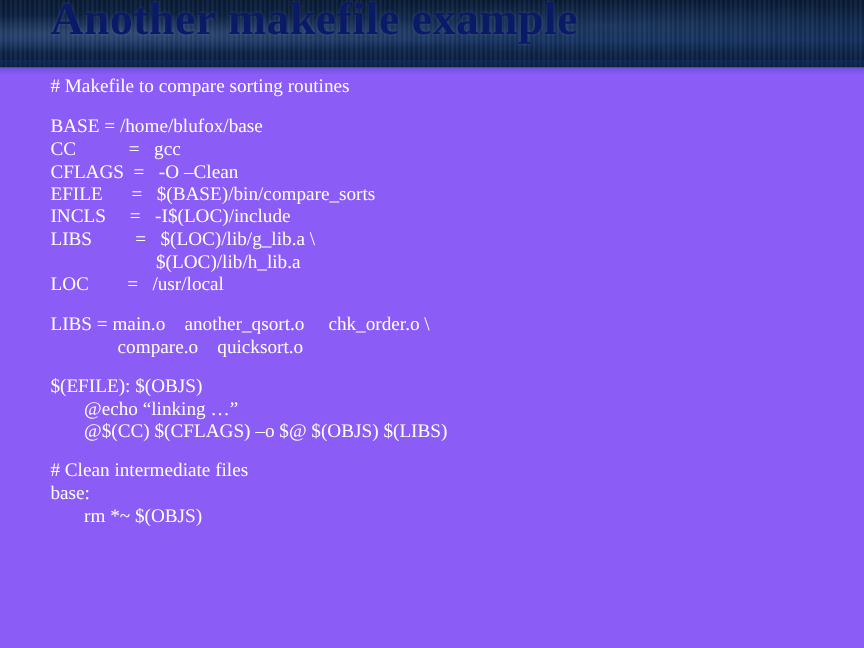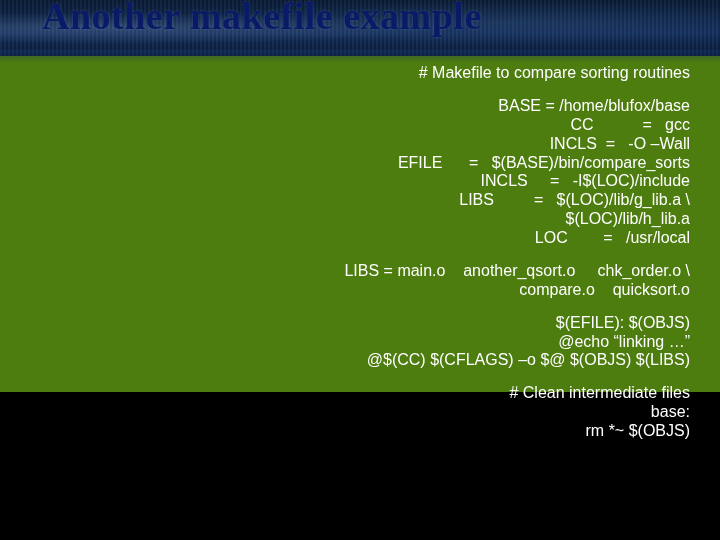--- a/index.html
+++ b/index.html
@@ -7,24 +7,23 @@
     padding: 0;
     width: 720px;
     height: 540px;
     overflow: hidden;
     background: #000;
     font-family: "Times New Roman", Times, serif;
   }
   .slide {
     position: relative;
     width: 720px;
-    height: 392px;
-    background: #4d7c0f;
+    height: 540px;
+    background: #8b5cf6;
     color: #000;
-    text-align: right;
   }
   .banner {
     position: absolute;
     top: 0;
     left: 0;
     width: 720px;
     height: 56px;
     background:
       linear-gradient(
         to bottom,
@@ -75,37 +74,37 @@
     top: 64px;
     left: 42px;
     right: 30px;
     color: #ffffff;
     font-size: 16px;
     line-height: 1.18;
   }
   .body .block {
     margin-bottom: 14px;
     white-space: pre;
-    font-family: Liberation Sans, sans-serif;
+    font-family: Liberation Serif, serif;
   }
 </style>
 </head>
 <body>
 
 <div class="slide">
   <div class="banner">
     <div class="banner-scan"></div>
   </div>
   <div class="title">Another makefile example</div>
 
   <div class="body">
     <div class="block"># Makefile to compare sorting routines</div>
     <div class="block">BASE = /home/blufox/base
 CC           =   gcc
-INCLS  =   -O –Wall
+CFLAGS  =   -O –Clean
 EFILE      =   $(BASE)/bin/compare_sorts
 INCLS     =   -I$(LOC)/include
 LIBS         =   $(LOC)/lib/g_lib.a \
                       $(LOC)/lib/h_lib.a
 LOC        =   /usr/local</div>
     <div class="block">LIBS = main.o    another_qsort.o     chk_order.o \
               compare.o    quicksort.o</div>
     <div class="block">$(EFILE): $(OBJS)
        @echo “linking …”
        @$(CC) $(CFLAGS) –o $@ $(OBJS) $(LIBS)</div>

